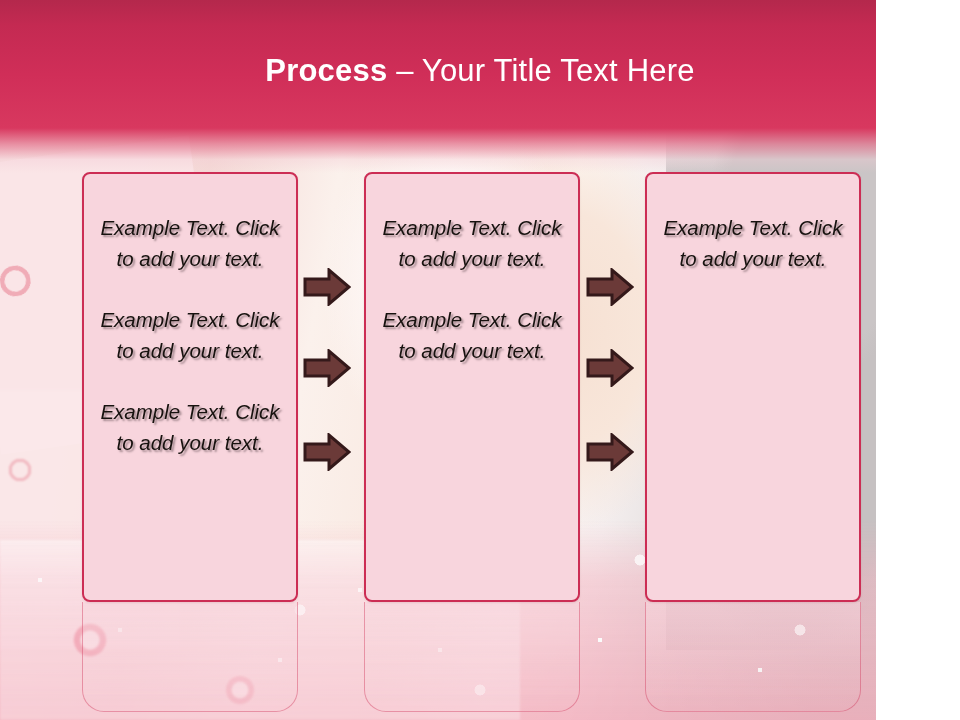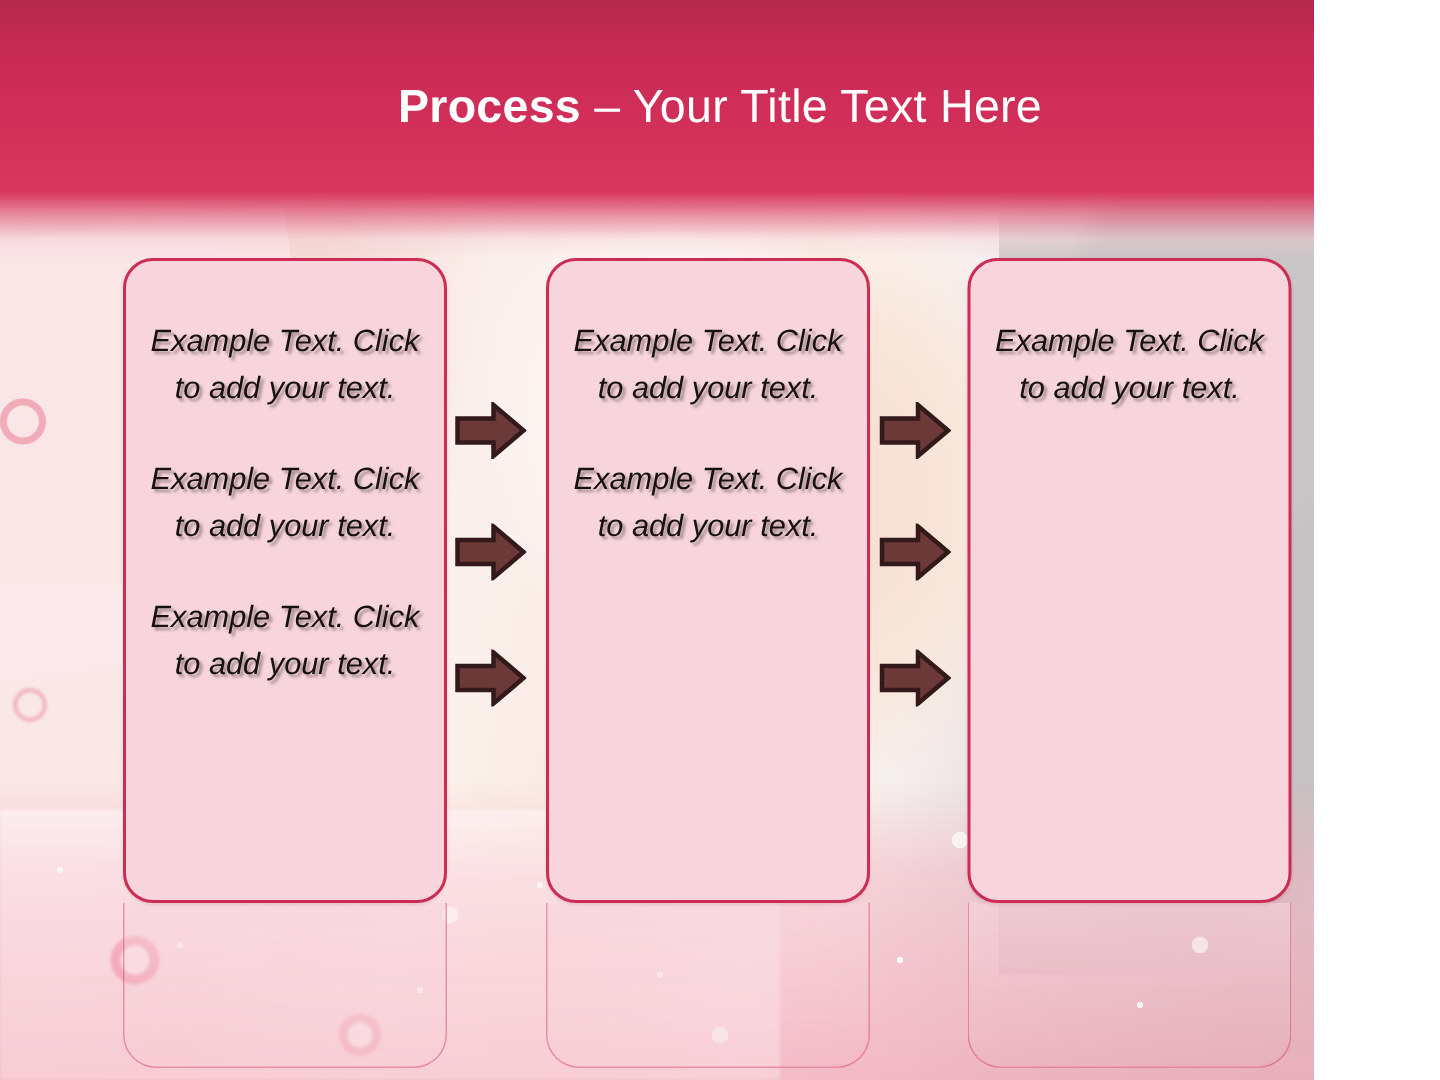--- a/index.html
+++ b/index.html
@@ -167,21 +167,21 @@
   .title-main { font-weight: bold; }
   .title-sep  { font-weight: normal; }
   .title-rest { font-weight: normal; }
 
   
   .proc-box {
     position: absolute;
     box-sizing: border-box;
     background: #f8d5dd;
     border: 2.5px solid #cc2d54;
-    border-radius: 20px;
+    border-radius: 8px;
     box-shadow: 0 1px 2px rgba(120,40,60,.12);
   }
   .proc-text {
     position: absolute;
     left: 12px;
     right: 12px;
     top: 38px;
     text-align: center;
     font-style: italic;
     font-size: 20.5px;

